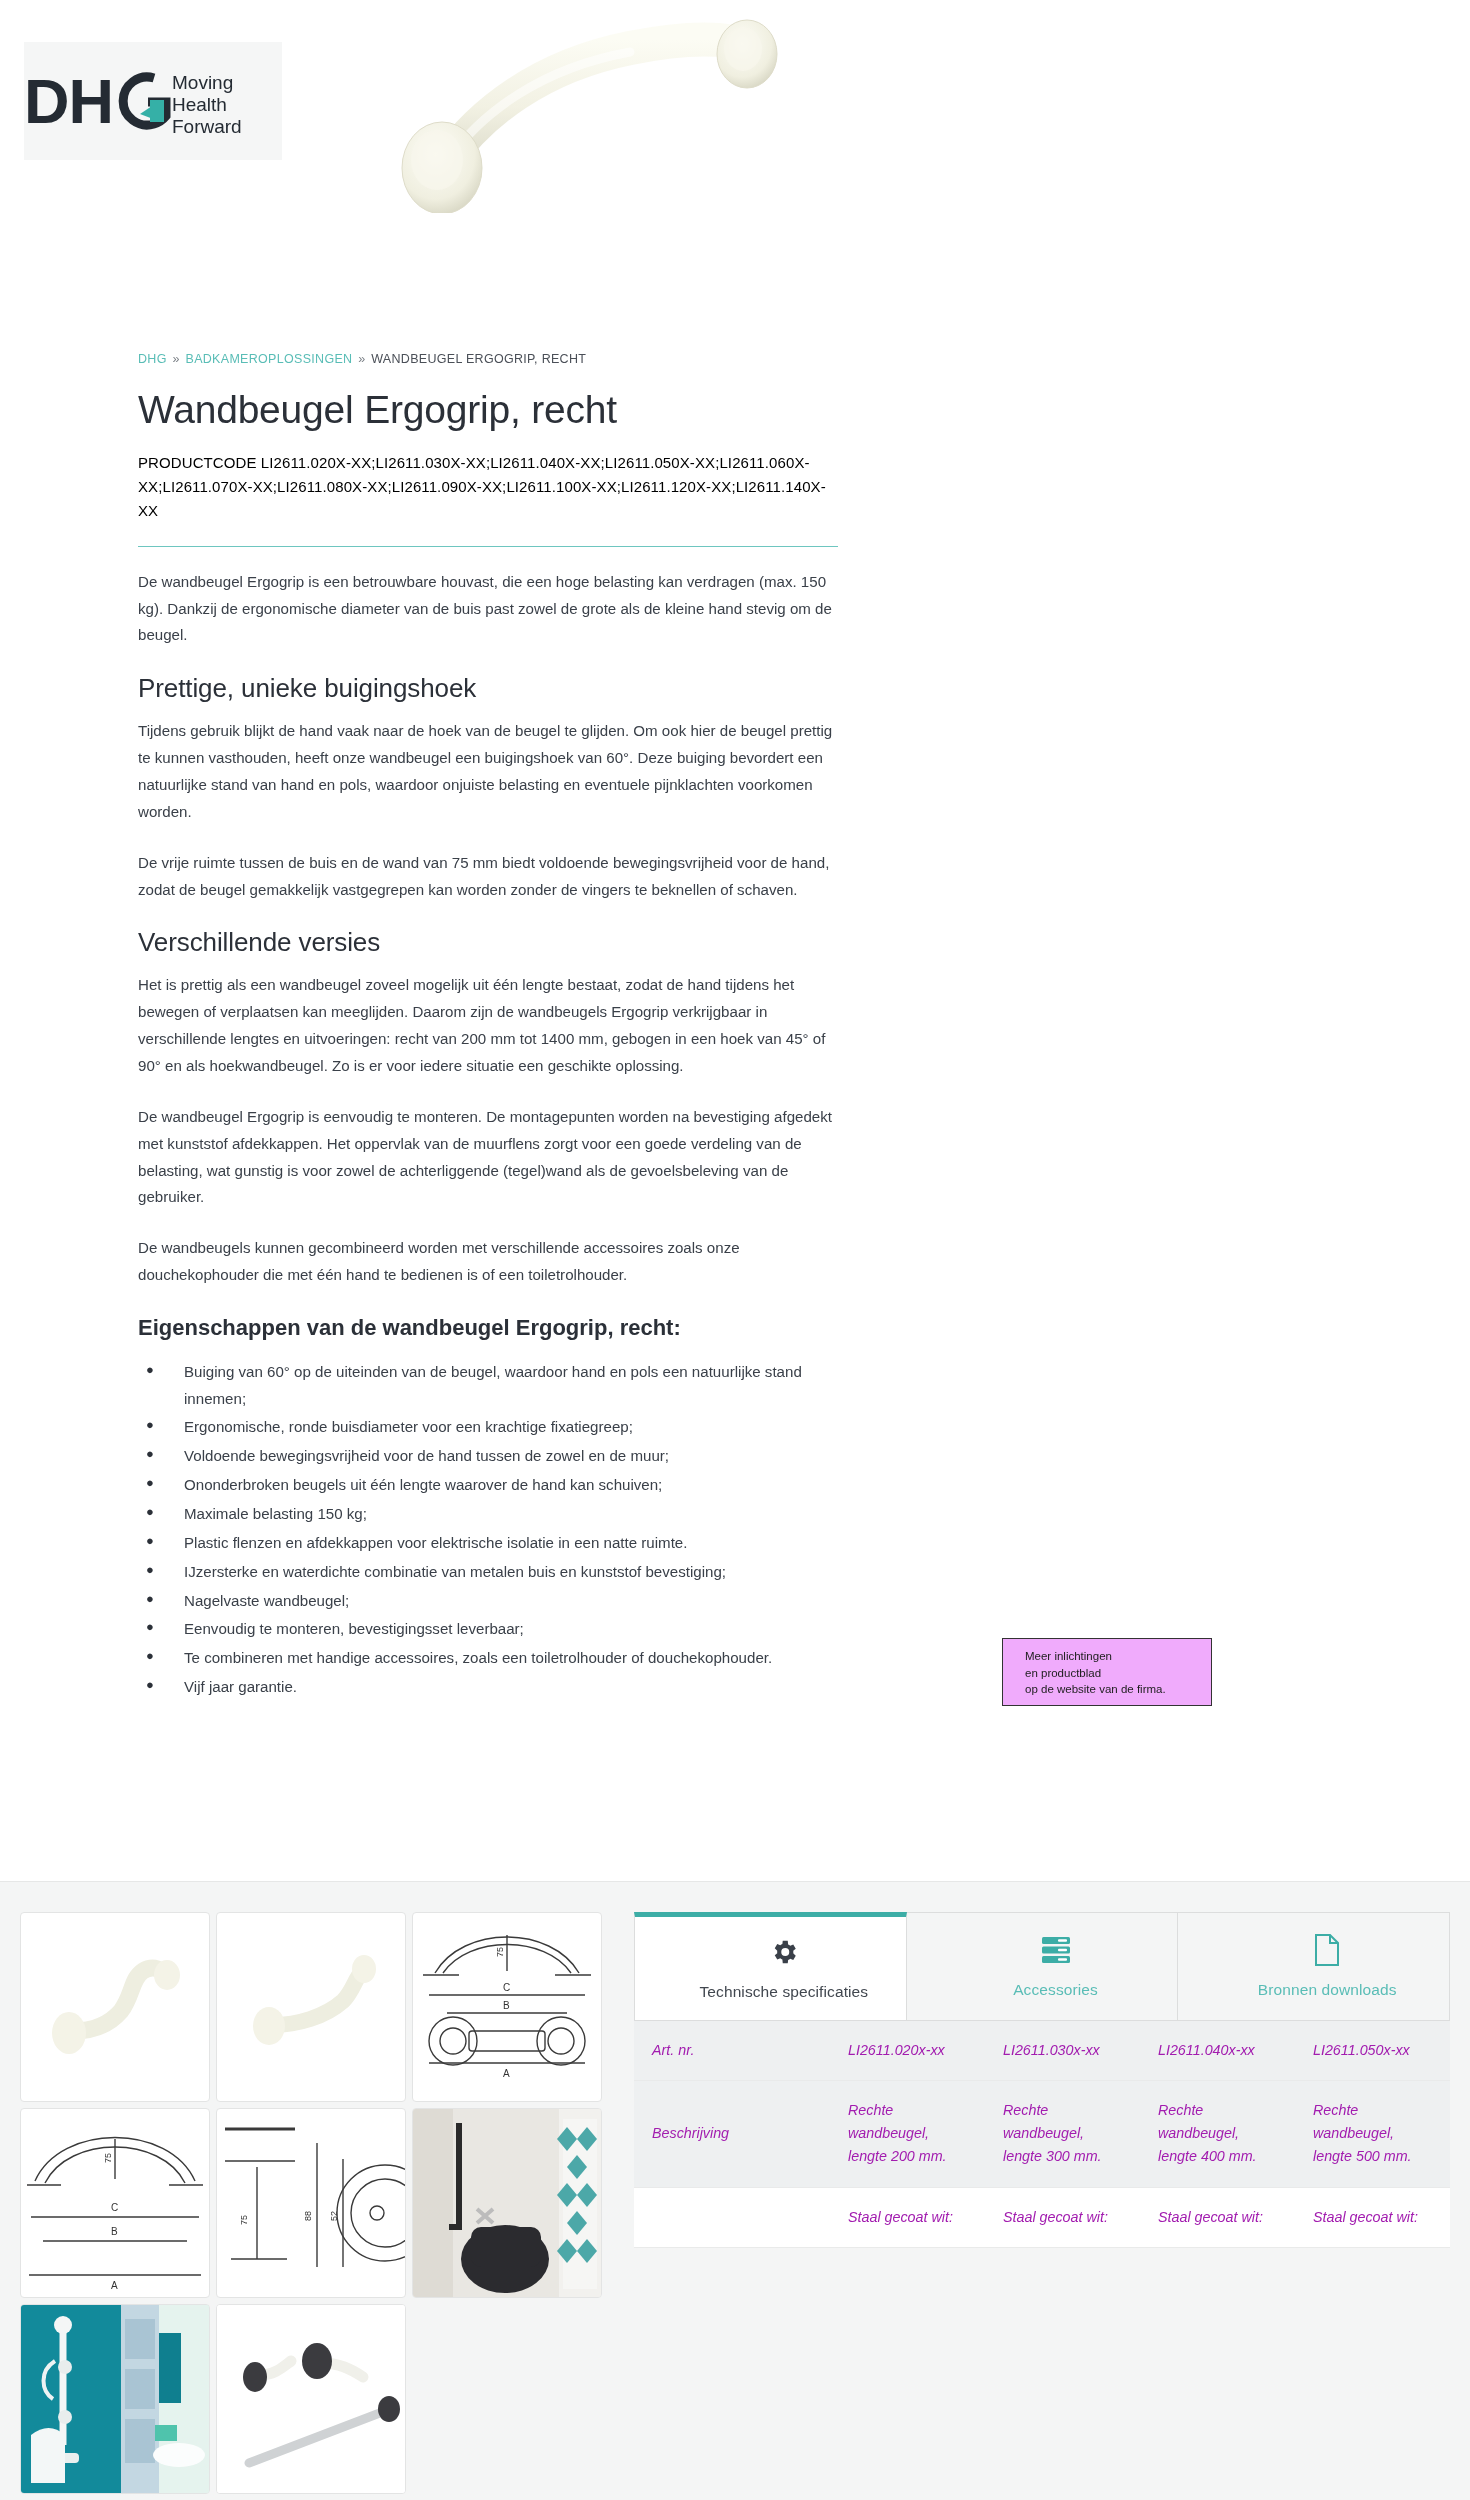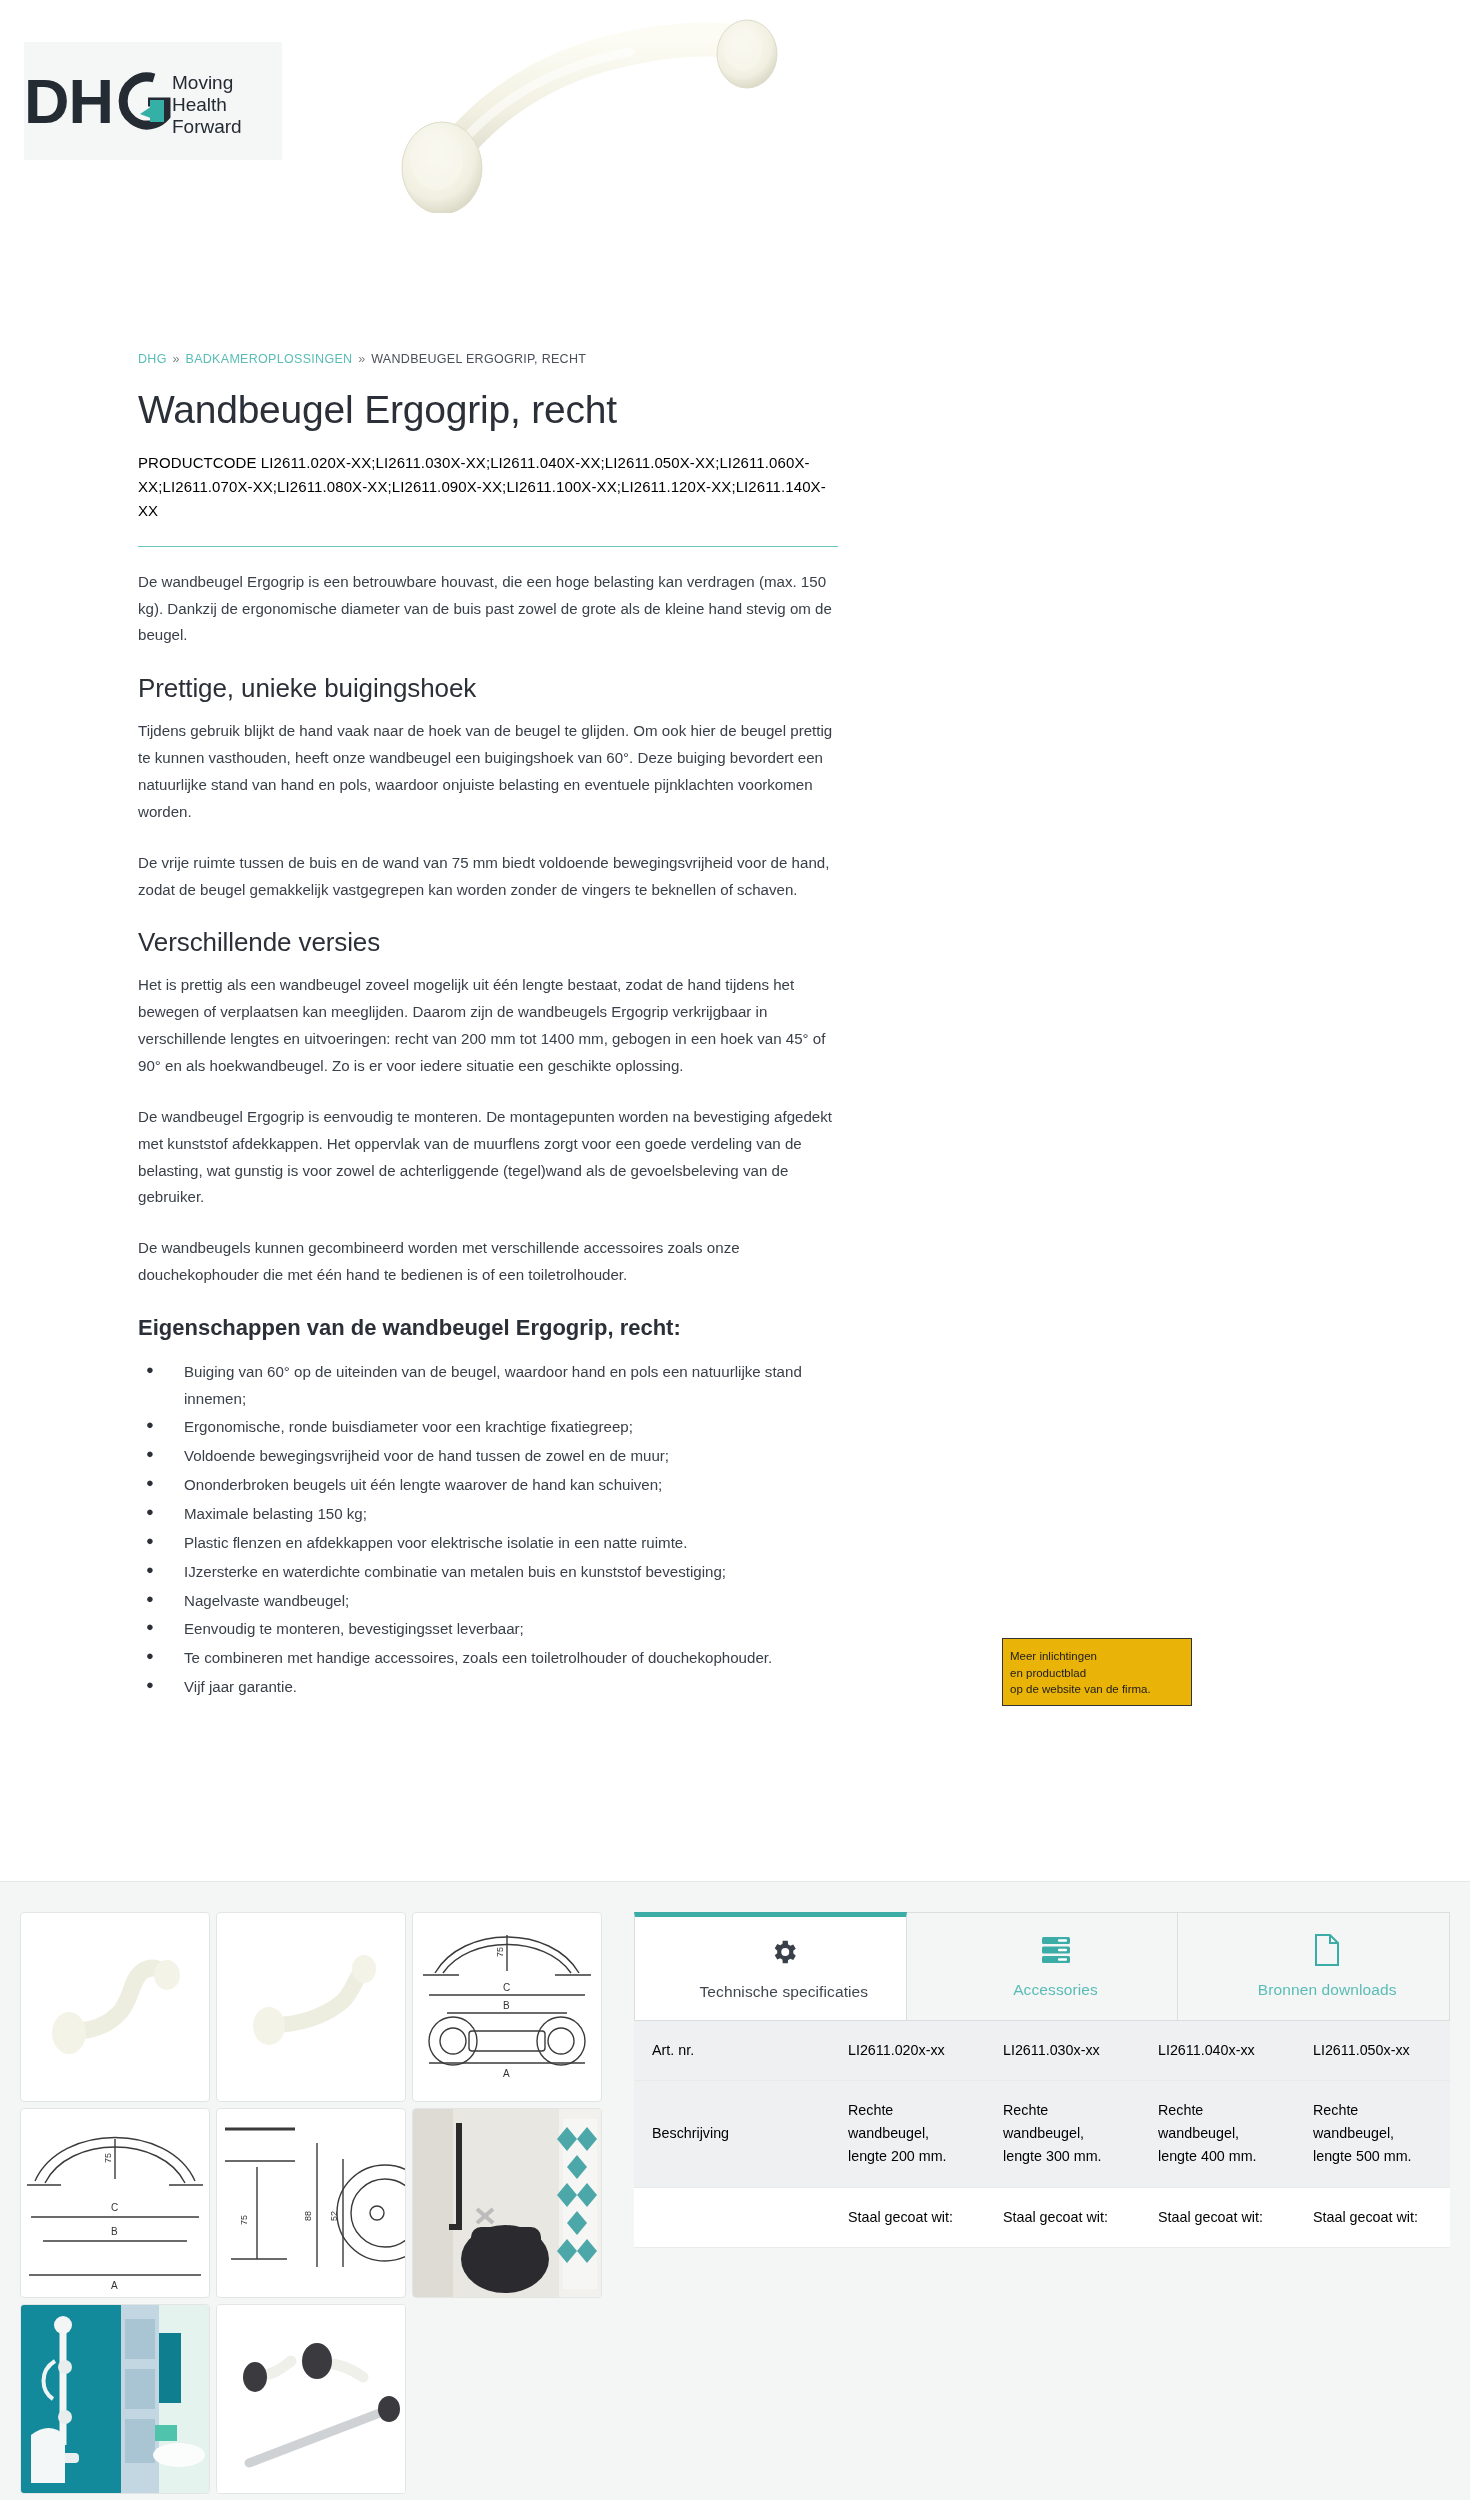--- a/index.html
+++ b/index.html
@@ -77,23 +77,23 @@
     position: relative; padding-left: 46px; margin-bottom: 2px;
   }
   ul.features li::before {
     content: "\25CF"; position: absolute; left: 8px; top: -1px;
     font-size: 13px; color: #2b3038;
   }
 
   
   .info-box {
     position: absolute; left: 1002px; top: 1638px;
-    width: 190px; height: 68px;
-    border: 1px solid #333; background: #eab308;
-    padding: 9px 7px;
+    width: 210px; height: 68px;
+    border: 1px solid #333; background: #f0abfc;
+    padding: 9px 22px;
     font-size: 11.5px; line-height: 1.45; color: #1d1d1d;
   }
 
   
   .lower {
     position: absolute; left: 0; top: 1881px;
     width: 1470px; height: 619px;
     background: #f4f5f5;
     border-top: 1px solid #e6e7e7;
   }
@@ -126,23 +126,24 @@
   .tab.active {
     background: #ffffff; border-top: 5px solid #3cada6;
   }
   .tab-label { font-size: 15.5px; color: #59bdb6; letter-spacing: .1px; }
   .tab.active .tab-label { color: #41474f; }
   .tab-icon { height: 30px; display: flex; align-items: center; }
 
   
   table.spec { width: 816px; border-collapse: collapse; background: #fff; table-layout: fixed; }
   table.spec td {
-    font-size: 14.3px; color: #000000; line-height: 1.62;
+    font-size: 14.3px; color: #a21caf; line-height: 1.62;
     padding: 18px 14px 18px 18px; vertical-align: middle;
     border-bottom: 1px solid #e9eaea;
+    font-style: italic;
   }
   table.spec tr.alt td { background: #eef0f1; }
   table.spec td.rowhead { width: 196px; }
   table.spec td.val { width: 155px; }
 </style>
 </head>
 <body>
 
 <div class="logo-wrap">
   <div class="logo-mark">

